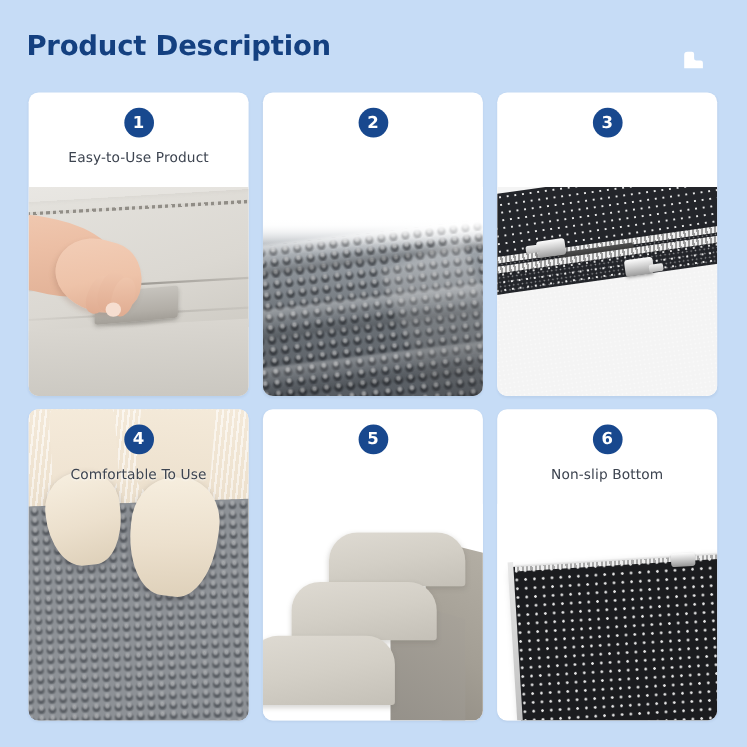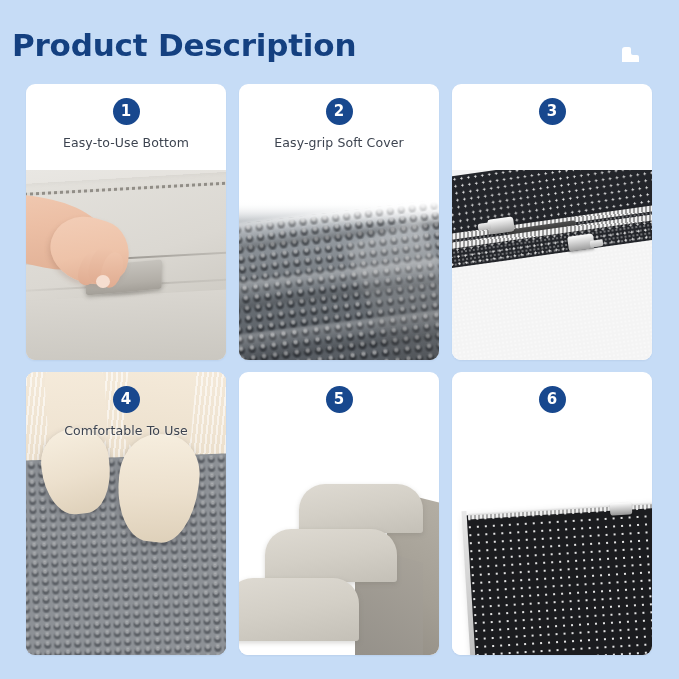--- a/index.html
+++ b/index.html
@@ -19,23 +19,23 @@
   
   .header {
     position: absolute;
     left: 0; top: 0;
     width: 679px;
     height: 82px;
   }
 
   .page-title {
     position: absolute;
-    left: 12px;
+    left: 24px;
     top: 27px;
-    font-size: 31px;
+    font-size: 25px;
     font-weight: 700;
     letter-spacing: -0.2px;
     color: #144080;
     font-family: "DejaVu Sans", sans-serif;
     white-space: nowrap;
   }
 
   .corner-mark {
     position: absolute;
     right: 35px;
@@ -378,36 +378,35 @@
       <div class="handle"></div>
       <div class="arm"></div>
       <div class="hand"></div>
       <div class="finger f3"></div>
       <div class="finger f1"></div>
       <div class="finger f2"></div>
       <div class="nail"></div>
     </div>
     <div class="card-header">
       <div class="badge">1</div>
-      <div class="card-label">Easy-to-Use Bottom</div>
+      <div class="card-label">Easy-to-Use Product</div>
     </div>
   </div>
 
   <div class="card">
     <div class="photo photo-lower p2">
       <div class="bobbles"></div>
       <div class="ridge r1"></div>
       <div class="ridge r2"></div>
       <div class="ridge r3"></div>
       <div class="fold"></div>
       <div class="topfade"></div>
     </div>
     <div class="card-header">
       <div class="badge">2</div>
-      <div class="card-label">Easy-grip Soft Cover</div>
     </div>
   </div>
 
   <div class="card">
     <div class="photo photo-lower p3">
       <div class="dotfab"></div>
       <div class="gray-panel"></div>
       <div class="teeth t1"></div>
       <div class="gap"></div>
       <div class="teeth t2"></div>
@@ -452,16 +451,17 @@
   <div class="card">
     <div class="photo photo-lower p6">
       <div class="mat"></div>
       <div class="side-edge"></div>
       <div class="edge"></div>
       <div class="zip-teeth"></div>
       <div class="zip-pull"></div>
     </div>
     <div class="card-header">
       <div class="badge">6</div>
+      <div class="card-label">Non-slip Bottom</div>
     </div>
   </div>
 
 </div>
 
 </body></html>

